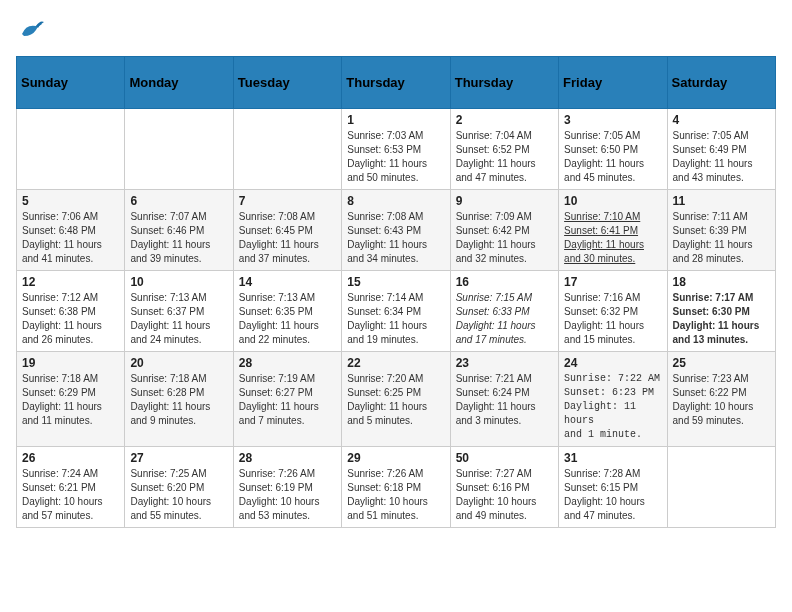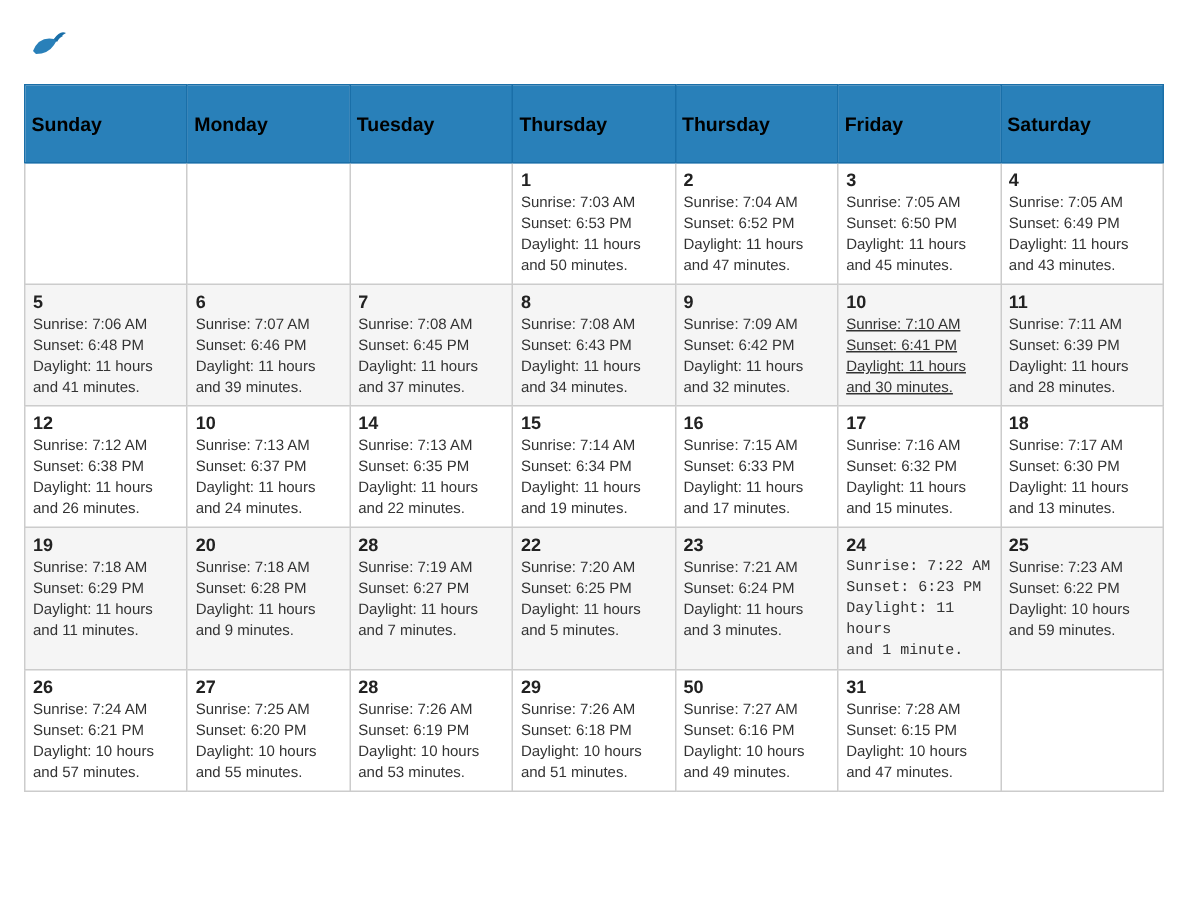--- a/index.html
+++ b/index.html
@@ -218,35 +218,35 @@
         </td>
         <td>
           <span class="day-num">15</span>
           <div class="day-info" style="white-space: pre-line;">Sunrise: 7:14 AM
 Sunset: 6:34 PM
 Daylight: 11 hours
 and 19 minutes.</div>
         </td>
         <td>
           <span class="day-num">16</span>
-          <div class="day-info" style="white-space: pre-line;">Sunrise: 7:15 AM
+          <div class="day-info" style="white-space: pre-line; font-style: italic;">Sunrise: 7:15 AM
 Sunset: 6:33 PM
 Daylight: 11 hours
 and 17 minutes.</div>
         </td>
         <td>
           <span class="day-num">17</span>
           <div class="day-info" style="white-space: pre-line;">Sunrise: 7:16 AM
 Sunset: 6:32 PM
 Daylight: 11 hours
 and 15 minutes.</div>
         </td>
         <td>
           <span class="day-num">18</span>
-          <div class="day-info" style="white-space: pre-line;">Sunrise: 7:17 AM
+          <div class="day-info" style="white-space: pre-line; font-weight: bold;">Sunrise: 7:17 AM
 Sunset: 6:30 PM
 Daylight: 11 hours
 and 13 minutes.</div>
         </td>
       </tr>
       <tr>
         <td>
           <span class="day-num">19</span>
           <div class="day-info" style="white-space: pre-line;">Sunrise: 7:18 AM
 Sunset: 6:29 PM

